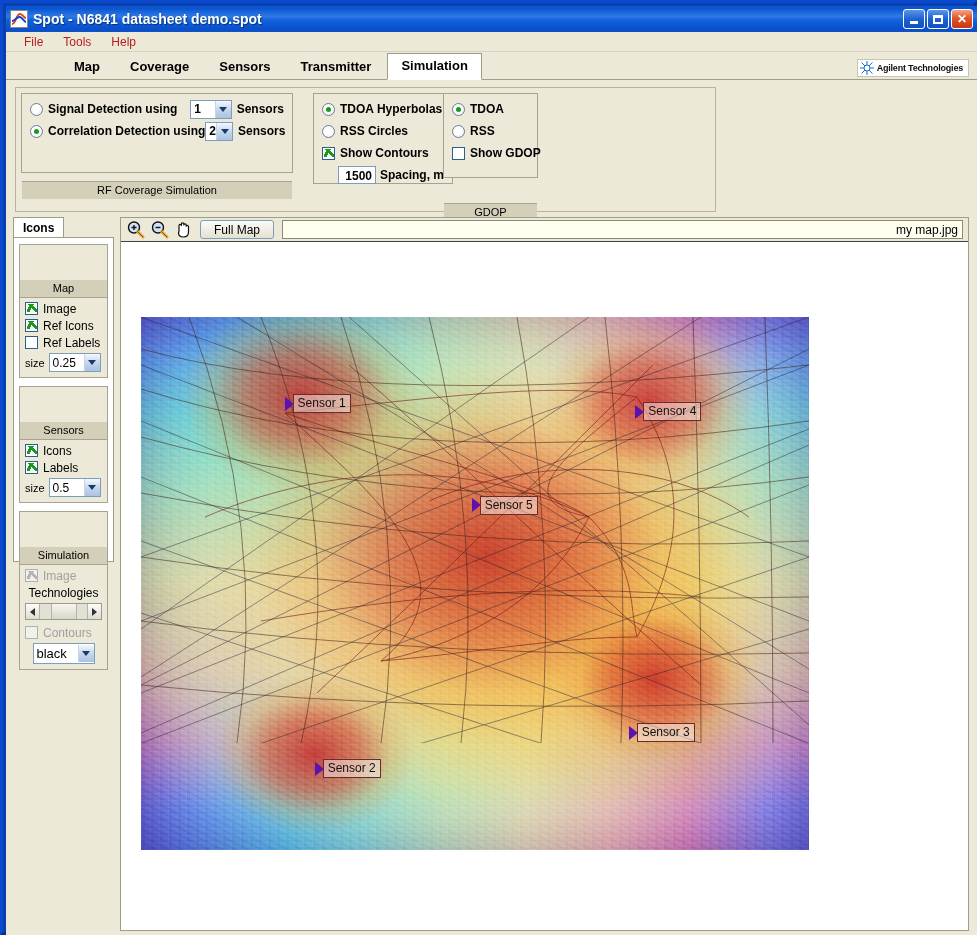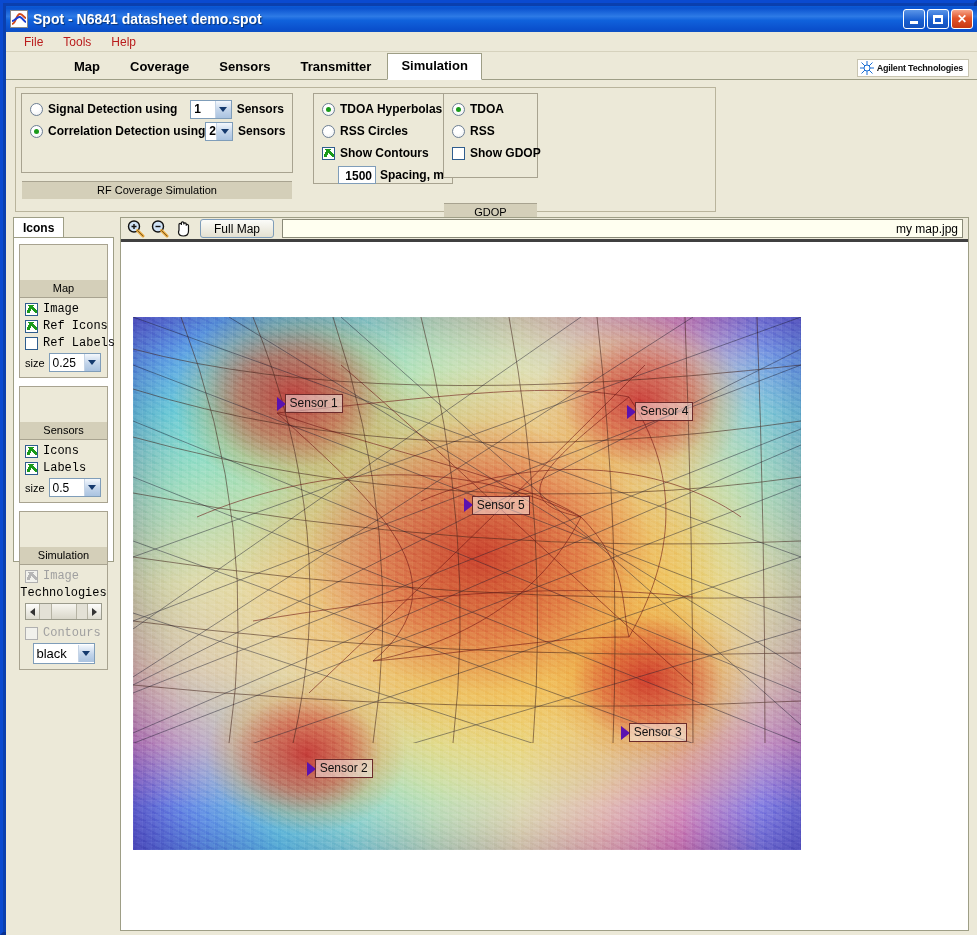--- a/index.html
+++ b/index.html
@@ -165,21 +165,21 @@
     width: 101px; height: 325px;
     background:#fff; border:1px solid #9e9e86;
     padding: 6px 5px;
   }
   .lgroup {
     border:1px solid #a8a390; background:#ece9d8;
     margin-bottom: 8px; display:flex; flex-direction:column;
   }
   .lgroup .group-title { order: -1; border-top: none; border-bottom: 1px solid #a8a390; }
   .lgroup-body { padding: 4px 5px 5px 5px; }
-  .lrow { display:flex; align-items:center; margin-bottom: 3px; font-family: Liberation Mono, monospace; }
+  .lrow { display:flex; align-items:flex-start; margin-bottom: 3px; }
   .size-row { display:flex; align-items:center; gap: 4px; margin-top: 0; }
   .size-row .lbl { font-size: 11px; }
   .slider {
     display:flex; align-items:stretch; height: 17px; border:1px solid #9b9b8c;
     background:#f2f0e6;
   }
   .slider .sbtn {
     width: 14px; background: linear-gradient(to bottom,#fdfdfb,#dedcd0);
     border-right:1px solid #b5b3a4; display:flex;align-items:center;justify-content:center;
   }
@@ -190,21 +190,21 @@
   .slider .thumb { width: 26px; background: linear-gradient(to bottom,#f7f6f0,#d9d7ca); border-left:1px solid #b5b3a4;border-right:1px solid #b5b3a4; }
   
   .map-panel {
     position:absolute; left: 114px; top: 185px;
     width: 849px; height: 714px;
     background: #ffffff; border: 1px solid #9e9e86;
   }
   .map-toolbar {
     position:absolute; left: 0; top: 0; width: 847px; height: 24px;
     background:#ece9d8; display:flex; align-items:center; padding: 0 3px;
-    border-bottom: 3px solid #404040;
+    border-bottom: 1px solid #404040;
   }
   .tbtn {
     width: 22px; height: 20px; margin-right: 2px;
     display:flex;align-items:center;justify-content:center;
     background:#ece9d8;
   }
   .fullmap-btn {
     height: 19px; padding: 0 13px; margin-left: 4px;
     background: linear-gradient(to bottom,#fbfbf8,#e4e1d1);
     border:1px solid #7f9db9; border-radius: 3px;
@@ -214,21 +214,21 @@
     margin-left: 8px; flex: 1; height: 19px; background:#fffff0;
     border:1px solid #8a8a78; display:flex; align-items:center;
     justify-content:flex-end; font-size: 12px; color:#000; padding-right: 4px;
     margin-right: 2px;
   }
   .canvas-area {
     position:absolute; left:0; top: 24px; width: 847px; height: 688px;
     background:#ffffff; overflow:hidden;
   }
   .map-image {
-    position:absolute; left: 12px; top: 75px; width: 668px; height: 533px;
+    position:absolute; left: 20px; top: 75px; width: 668px; height: 533px;
     background:
       radial-gradient(ellipse 120px 95px at 24% 15%, rgba(200,30,30,0.82) 0%, rgba(215,70,40,0.6) 45%, rgba(230,140,50,0.25) 75%, rgba(0,0,0,0) 100%),
       radial-gradient(ellipse 105px 85px at 76% 16%, rgba(200,30,30,0.8) 0%, rgba(215,70,40,0.58) 45%, rgba(230,140,50,0.22) 75%, rgba(0,0,0,0) 100%),
       radial-gradient(ellipse 100px 80px at 26% 82%, rgba(200,30,30,0.82) 0%, rgba(215,70,40,0.6) 45%, rgba(230,140,50,0.25) 75%, rgba(0,0,0,0) 100%),
       radial-gradient(ellipse 100px 85px at 77% 68%, rgba(200,30,30,0.8) 0%, rgba(215,70,40,0.58) 45%, rgba(230,140,50,0.22) 75%, rgba(0,0,0,0) 100%),
       radial-gradient(ellipse 240px 190px at 52% 45%, rgba(190,25,25,0.78) 0%, rgba(210,60,40,0.55) 42%, rgba(225,130,50,0.22) 72%, rgba(0,0,0,0) 100%),
       radial-gradient(ellipse 520px 360px at 50% 48%, rgba(235,180,60,0.42) 35%, rgba(170,215,120,0.30) 62%, rgba(0,0,0,0) 85%),
       linear-gradient(to right, #2d2f9e 0%, #2f6fc4 10%, #34b5cf 22%, #68d2c0 33%, #b8de7a 45%, #f0d45a 58%, #f2a24b 70%, #cf5e4a 82%, #5a56b8 94%, #3a3ba8 100%),
       linear-gradient(to bottom, #3a3ba8 0%, #3f7fc8 8%, #44b8cc 18%, #8ad8a8 32%, #e8d45e 50%, #e9a24e 66%, #b85a6a 80%, #4b4ab2 92%, #35349f 100%);
     background-blend-mode: normal, normal, normal, normal, normal, normal, screen, normal;

